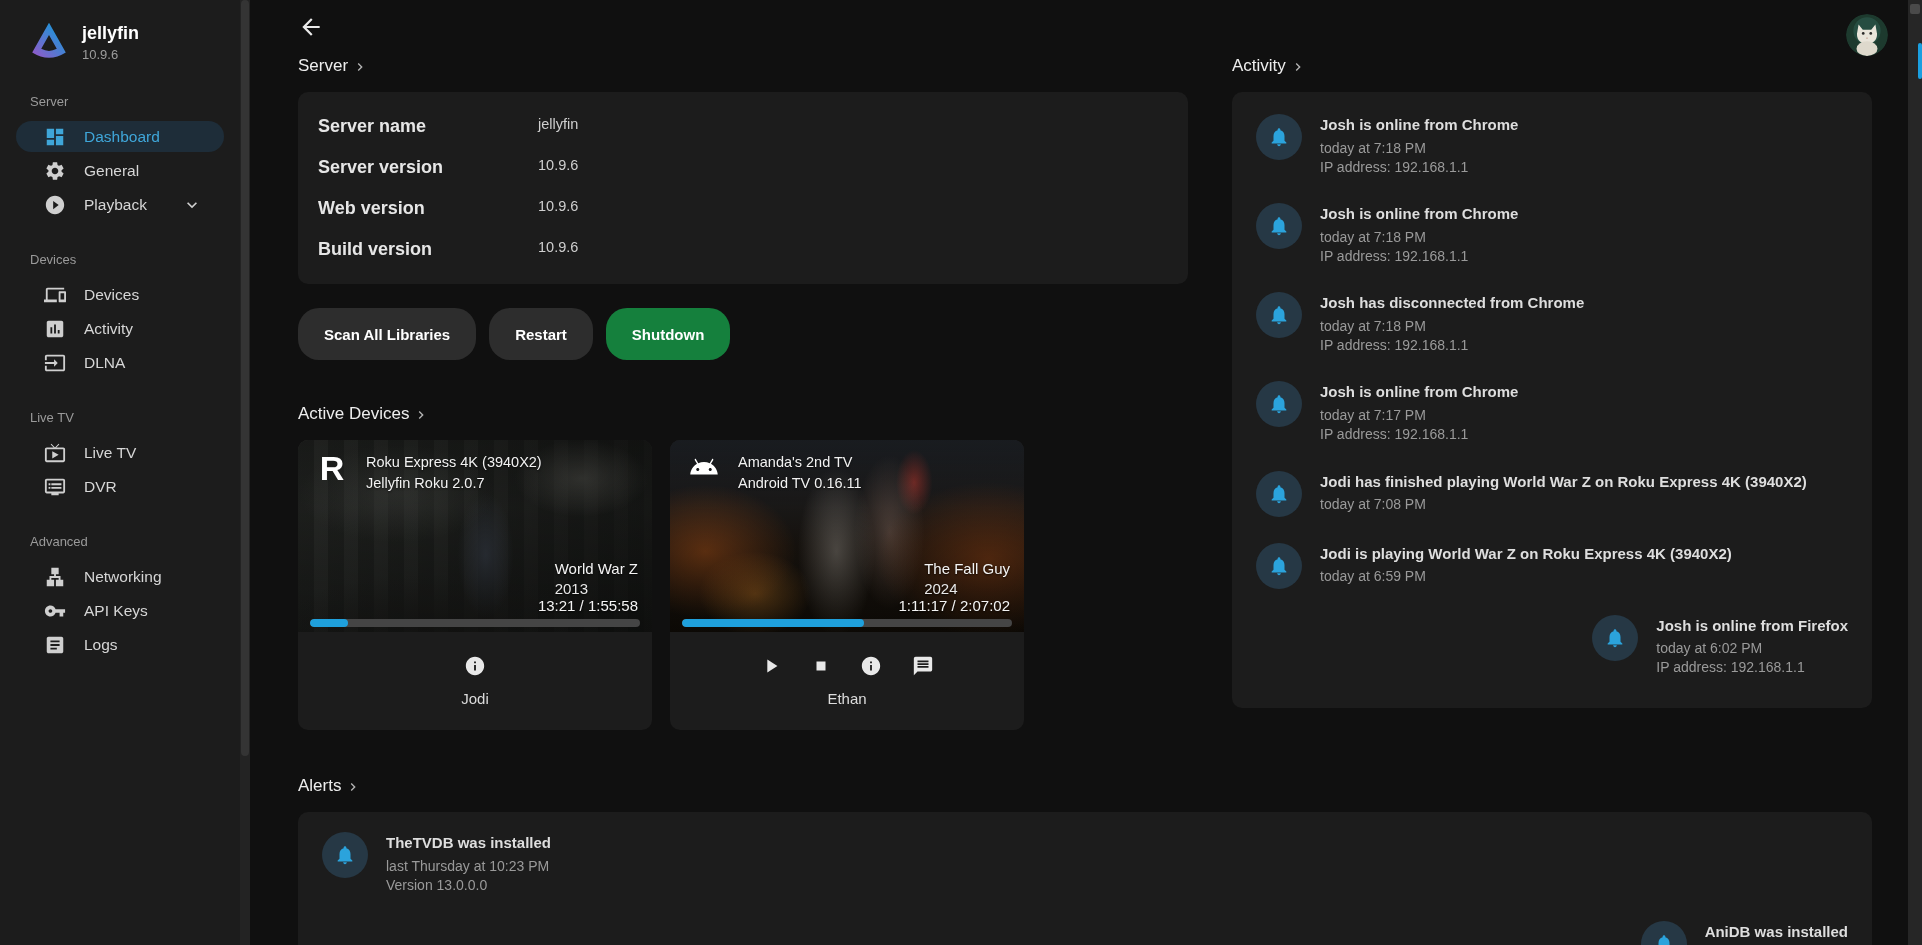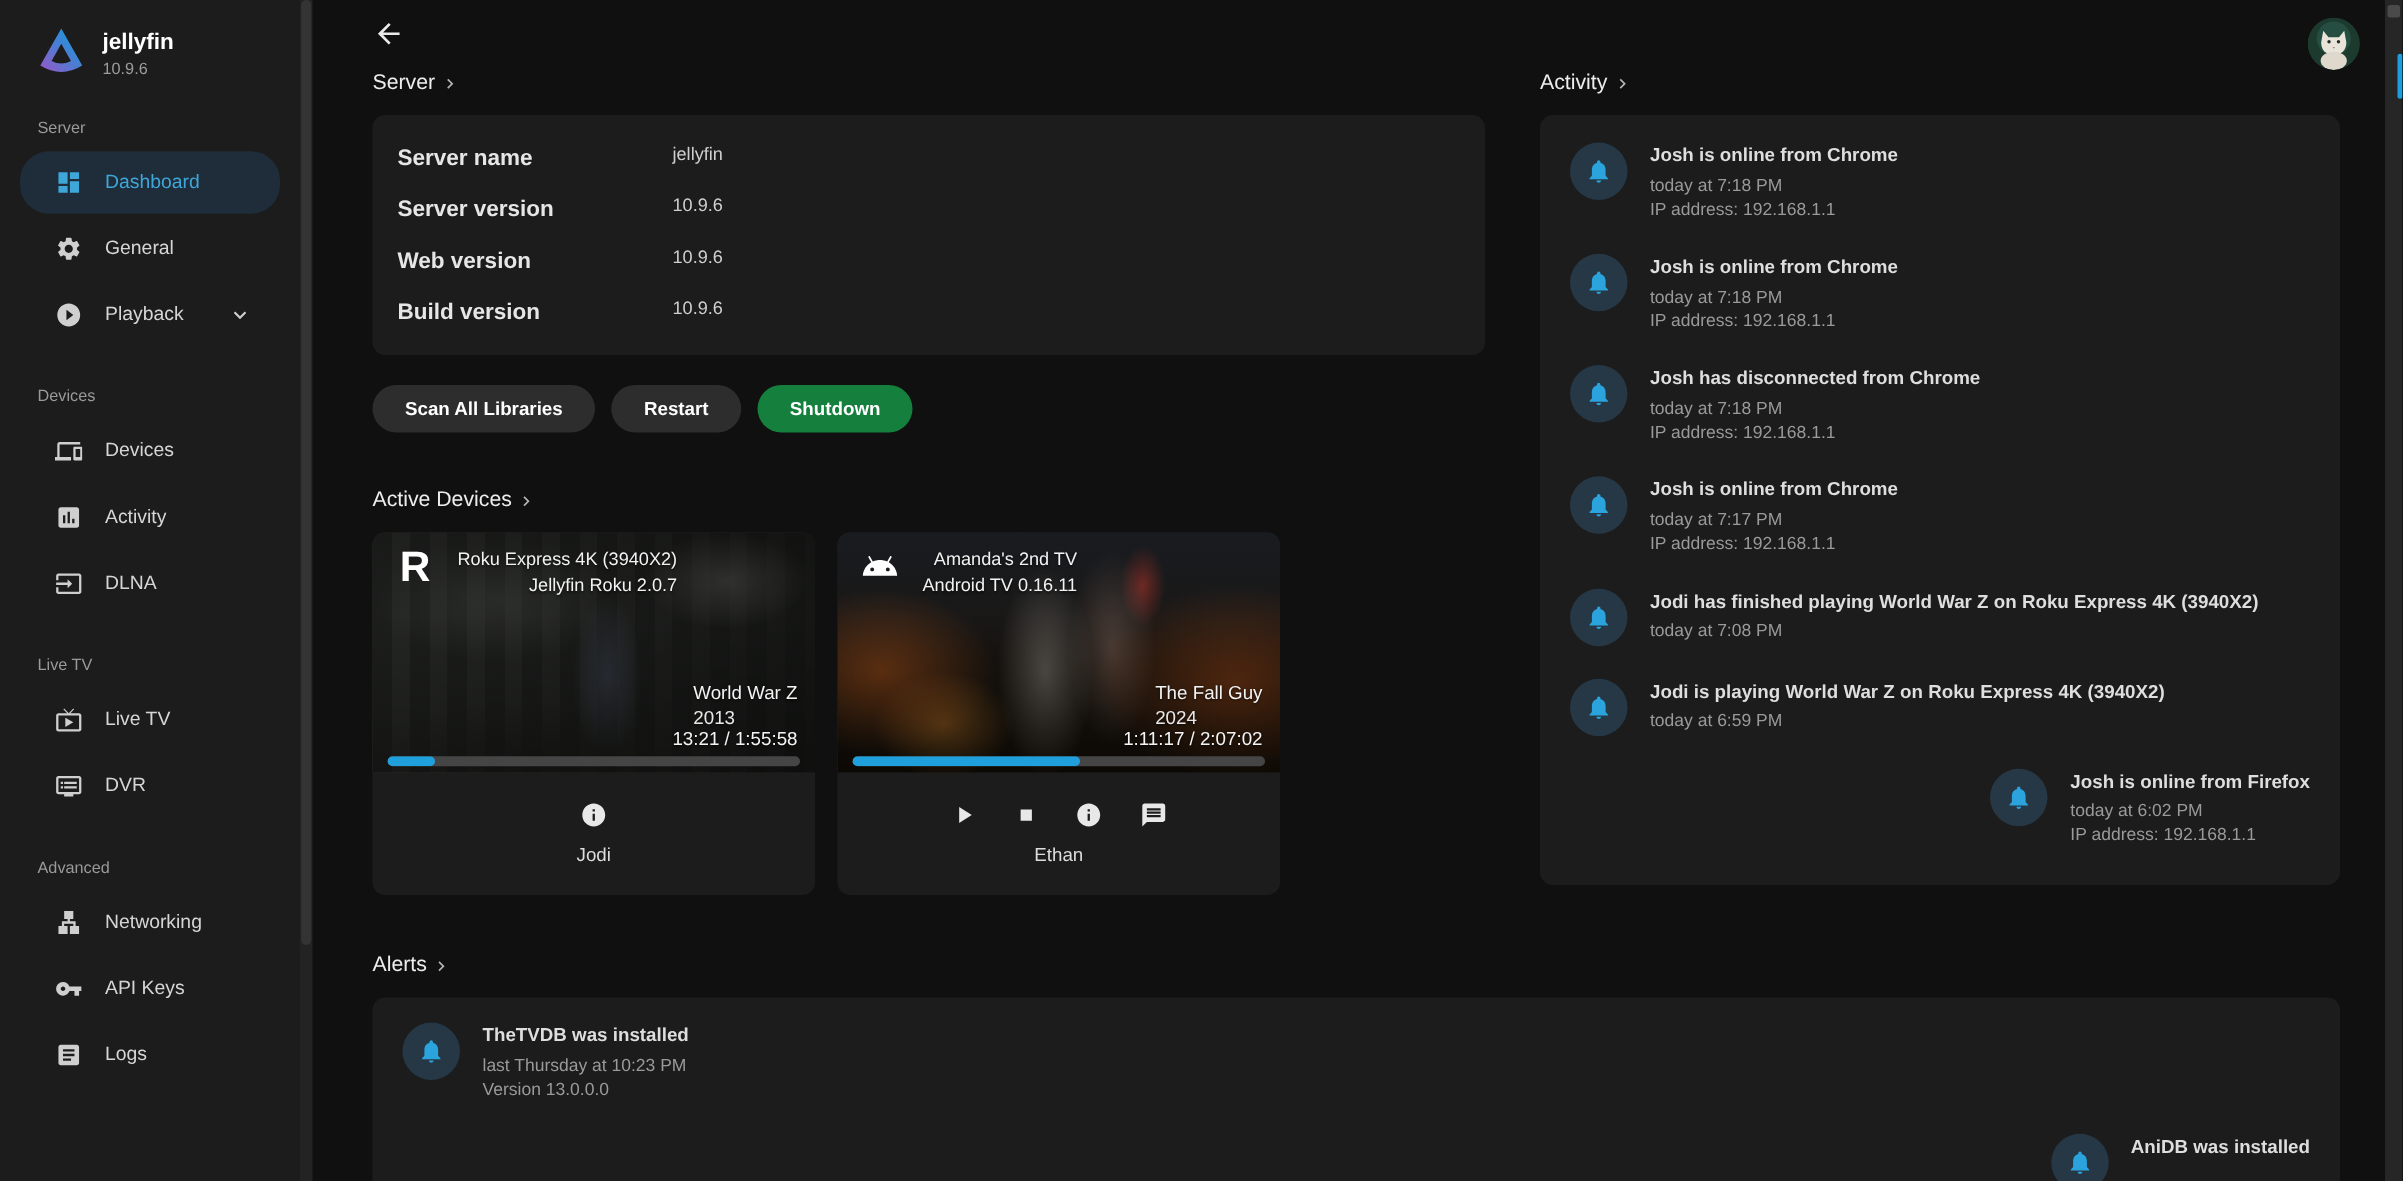--- a/index.html
+++ b/index.html
@@ -17,21 +17,21 @@
     position:absolute; left:0; top:0; bottom:0; width:240px;
     background:#1c1c1c; overflow:hidden; z-index:2;
   }
   .logo-row { display:flex; align-items:flex-start; gap:14px; padding:20px 16px 0 30px; }
   .logo-mark { width:38px; height:42px; }
   .logo-name { font-size:18px; font-weight:700; color:#ffffff; line-height:1.25; padding-top:2px; }
   .logo-version { font-size:13px; color:#9d9d9d; margin-top:2px; }
   .side-section-label { margin:32px 30px 12px 30px; font-size:13px; color:#9a9a9a; }
   .nav-item {
     display:flex; align-items:center; gap:18px;
-    height:50px; margin:0 16px 3px 16px; padding-left:28px;
+    height:31px; margin:0 16px 3px 16px; padding-left:28px;
     border-radius:23px; color:#d6d6d6; font-size:15.5px; cursor:pointer;
   }
   .nav-item .nicon { width:22px; height:22px; color:#cfcfcf; flex:0 0 auto; }
   .nav-item.active { background:#1e2d39; color:#3fa6d9; }
   .nav-item.active .nicon { color:#3fa6d9; }
   .nav-chevron { margin-left:auto; margin-right:22px; width:20px; height:20px; color:#cfcfcf; }
 
   
   .side-scroll { position:absolute; left:240px; top:0; bottom:0; width:10px; background:#232323; z-index:2; }
   .side-scroll .thumb { position:absolute; left:1px; top:0; width:8px; height:80%; background:#343434; border-radius:4px; }
@@ -59,21 +59,21 @@
 
   .card-panel { background:#1c1c1c; border-radius:10px; }
 
   
   .server-card { padding:14px 20px; }
   .server-row { display:grid; grid-template-columns:220px auto; padding:10px 0; }
   .server-row .lbl { font-size:18px; font-weight:700; color:#e6e6e6; }
   .server-row .val { font-size:14.5px; color:#cfcfcf; }
   .btn-row { display:flex; gap:13px; margin-top:24px; }
   .pill-btn {
-    height:38px; padding:0 26px; border:none; border-radius:21px;
+    height:52px; padding:0 26px; border:none; border-radius:21px;
     background:#2d2d2d; color:#ffffff; font-family:inherit;
     font-size:15px; font-weight:700; cursor:pointer; display:inline-flex; align-items:center;
   }
   .pill-btn.danger { background:#15803d; }
 
   
   .devices-heading { margin-top:44px; }
   .device-row { display:flex; gap:18px; }
   .device-card { width:354px; height:290px; border-radius:10px; background:#1c1c1c; overflow:hidden; cursor:pointer; }
   .media { position:relative; height:192px; overflow:hidden; }
@@ -93,21 +93,21 @@
       radial-gradient(160px 110px at 90% 62%, rgba(186,82,22,0.50), transparent 70%),
       radial-gradient(80px 60px at 24% 80%, rgba(235,146,44,0.45), transparent 70%),
       radial-gradient(55px 120px at 47% 58%, rgba(158,152,144,0.55), transparent 70%),
       radial-gradient(50px 110px at 62% 48%, rgba(186,148,132,0.40), transparent 70%),
       radial-gradient(26px 46px at 69% 22%, rgba(198,62,52,0.65), transparent 70%),
       linear-gradient(180deg,#23272d 0%,#1c1712 55%,#151009 100%);
   }
   .media-head { position:absolute; top:12px; left:14px; right:10px; display:flex; gap:14px; align-items:flex-start; }
   .dev-icon { width:40px; flex:0 0 auto; color:#ffffff; display:flex; justify-content:center; }
   .roku-letter { font-size:34px; font-weight:800; color:#ffffff; line-height:0.95; }
-  .dev-lines { font-size:14.5px; color:#f2f2f2; line-height:1.45; text-shadow:0 1px 2px rgba(0,0,0,0.6);text-align:right; }
+  .dev-lines { font-size:14.5px; color:#f2f2f2; line-height:1.45; text-shadow:0 1px 2px rgba(0,0,0,0.6); }
   .media-foot { position:absolute; left:14px; right:14px; bottom:18px; display:flex; justify-content:space-between; align-items:flex-end; text-shadow:0 1px 2px rgba(0,0,0,0.7);flex-direction:column; }
   .media-title { font-size:15px; color:#f4f4f4; line-height:1.5; }
   .media-year { font-size:15px; color:#e8e8e8; }
   .media-time { font-size:15px; color:#f4f4f4; }
   .progress { position:absolute; left:12px; right:12px; bottom:5px; height:8px; border-radius:4px; background:#454545; overflow:hidden; }
   .progress .fill { height:100%; border-radius:4px; background:#1fa0dc; }
   .device-foot { height:98px; display:flex; flex-direction:column; align-items:center; justify-content:center; gap:13px; }
   .action-row { display:flex; gap:30px; align-items:center; }
   .action-btn { width:22px; height:22px; color:#e8e8e8; cursor:pointer; }
   .user-name { font-size:15px; color:#dcdcdc; }

